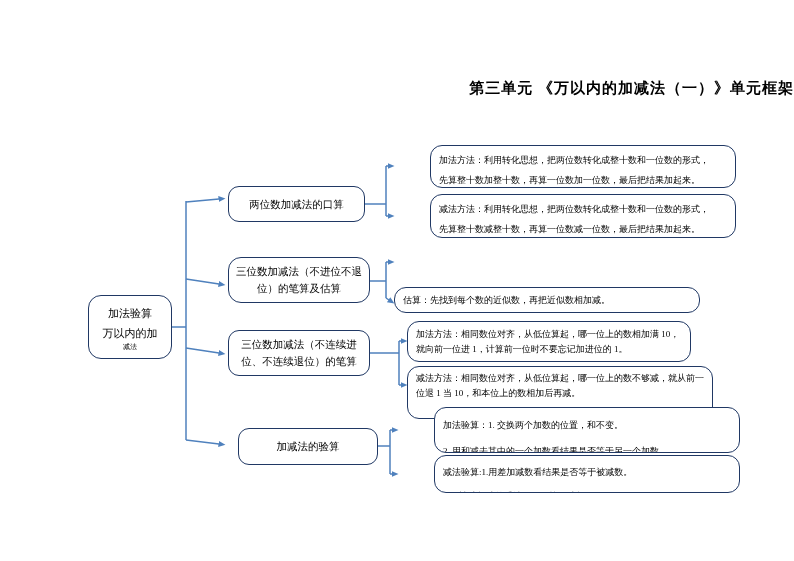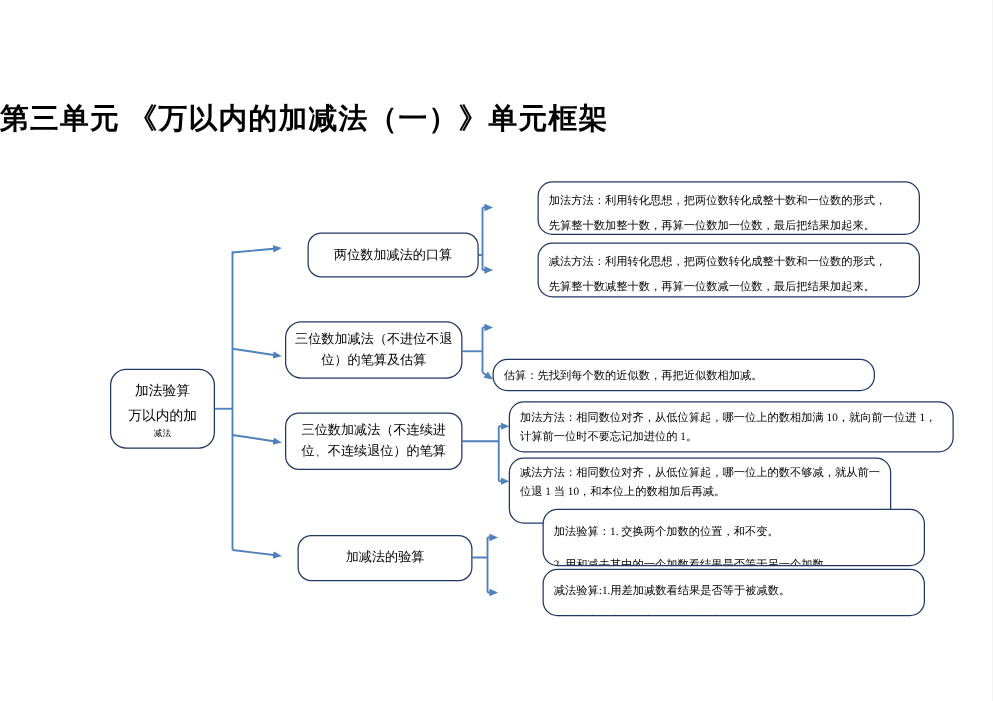--- a/index.html
+++ b/index.html
@@ -14,56 +14,56 @@
     position:relative;
     width:794px;height:561px;
     background:var(--bg-color);
     font-family:"Liberation Serif","DejaVu Serif",serif;
     color:var(--text-color);
     overflow:hidden;
     margin:0 auto;
   }
   .title{
     position:absolute;top:79px;left:0;width:100%;
-    text-align:left;font-size:23px;font-weight:bold;
+    text-align:right;font-size:15px;font-weight:bold;
     letter-spacing:1px;
   }
   .node{
     position:absolute;
     border:1.5px solid var(--border-color);
     border-radius:11px;
     background:var(--bg-color);
     display:flex;align-items:center;justify-content:center;
     text-align:center;
     font-size:10.5px;line-height:17px;
     padding:2px 6px;
     overflow:hidden;
   }
   .root-node{left:88px;top:295px;width:84px;height:64px;flex-direction:column;border-radius:13px;font-size:11px;line-height:20px;}
   .root-line3{font-size:7px;line-height:9px;}
-  .n1{left:228px;top:186px;width:137px;height:36px;margin-left:18px;}
+  .n1{left:228px;top:186px;width:137px;height:36px;}
   .n2{left:228px;top:257px;width:142px;height:46px;border-radius:13px;}
   .n3{left:228px;top:330px;width:142px;height:46px;}
   .n4{left:238px;top:428px;width:140px;height:37px;}
   .detail{
     position:absolute;
     border:1.4px solid var(--border-color);
     border-radius:12px;
     background:var(--bg-color);
     font-size:9px;
     padding:5px 8px;
     overflow:hidden;
     text-align:left;
   }
   .pre{white-space:pre-line;margin-left:36px;}
   .b1{left:394px;top:145px;width:306px;height:43px;line-height:20px;padding-top:4px;}
   .b2{left:394px;top:194px;width:306px;height:44px;line-height:20px;padding-top:4px;}
   .b3{left:394px;top:242px;width:306px;height:41px;line-height:15px;}
   .b4{left:394px;top:287px;width:306px;height:26px;line-height:13px;padding-top:6px;}
-  .b5{left:407px;top:321px;width:356px;height:41px;line-height:15px;}
+  .b5{left:407px;top:321px;width:284px;height:41px;line-height:15px;}
   .b6{left:407px;top:366px;width:306px;height:53px;line-height:15px;padding-top:4px;}
   .b7{left:398px;top:407px;width:306px;height:46px;line-height:26px;padding-top:4px;}
   .b8{left:398px;top:455px;width:306px;height:38px;line-height:24px;padding-top:4px;}
   .connectors{
     position:absolute;left:0;top:0;width:794px;height:561px;
     pointer-events:none;
   }
   .connectors path{
     stroke:var(--connector-color);
     stroke-width:1.5;

